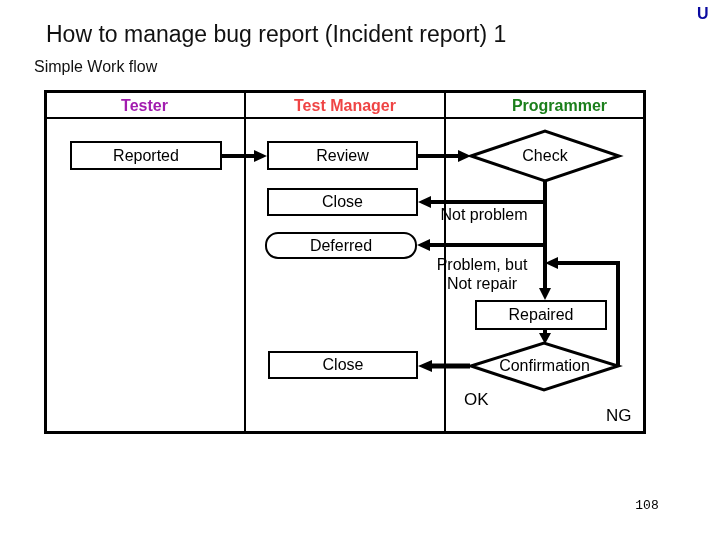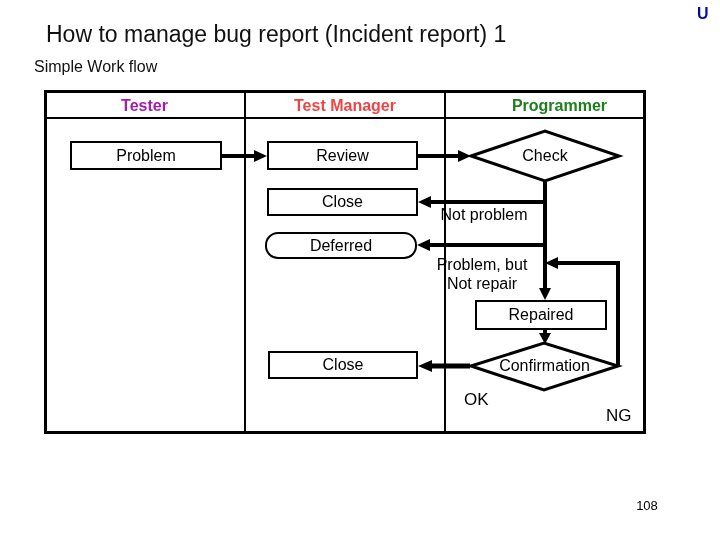--- a/index.html
+++ b/index.html
@@ -35,21 +35,21 @@
     font-size:16px;white-space:nowrap;
   }
   .lbl{font-size:16px;white-space:nowrap;}
   .lbl-center{text-align:center;}
   .diamond-label{
     display:flex;align-items:center;justify-content:center;
     font-size:16px;white-space:nowrap;background:transparent;
   }
   svg.overlay{position:absolute;left:0;top:0;pointer-events:none;}
   .pagenum{
-    left:630px;top:498px;width:34px;font-size:13px;text-align:center;
+    left:630px;top:498px;width:34px;font-size:13px;text-align:center;font-family:Liberation Mono, monospace;
   }
 </style>
 </head>
 <body>
 
 <div class="abs watermark" style="color: rgb(10, 10, 160);">U</div>
 
 <div class="abs title">How to manage bug report (Incident report) 1</div>
 <div class="abs subtitle">Simple Work flow</div>
 
@@ -86,21 +86,21 @@
   <polygon points="545,344 539,333 551,333" fill="#000"></polygon>
 
   <line x1="470" y1="366" x2="428" y2="366" stroke="#000" stroke-width="5"></line>
   <polygon points="418,366 432,360 432,372" fill="#000"></polygon>
 
   <polygon points="471,156 545,131 619,156 545,181" fill="#ffffff" stroke="#000" stroke-width="3"></polygon>
 
   <polygon points="471,366 544,343 618,366 544,390" fill="#ffffff" stroke="#000" stroke-width="3"></polygon>
 </svg>
 
-<div class="abs node" style="left:70px;top:141px;width:152px;height:29px;">Problem</div>
+<div class="abs node" style="left:70px;top:141px;width:152px;height:29px;">Reported</div>
 <div class="abs node" style="left:267px;top:141px;width:151px;height:29px;">Review</div>
 <div class="abs node" style="left:267px;top:188px;width:151px;height:28px;">Close</div>
 <div class="abs node" style="left:265px;top:232px;width:152px;height:27px;border-radius:13px;">Deferred</div>
 <div class="abs node" style="left:475px;top:300px;width:132px;height:30px;">Repaired</div>
 <div class="abs node" style="left:268px;top:351px;width:150px;height:28px;">Close</div>
 
 <div class="abs diamond-label" style="left:471px;top:144px;width:148px;height:24px;">Check</div>
 <div class="abs diamond-label" style="left:471px;top:354px;width:147px;height:24px;">Confirmation</div>
 
 <div class="abs lbl lbl-center" style="left:425px;top:206px;width:118px;">Not problem</div>

